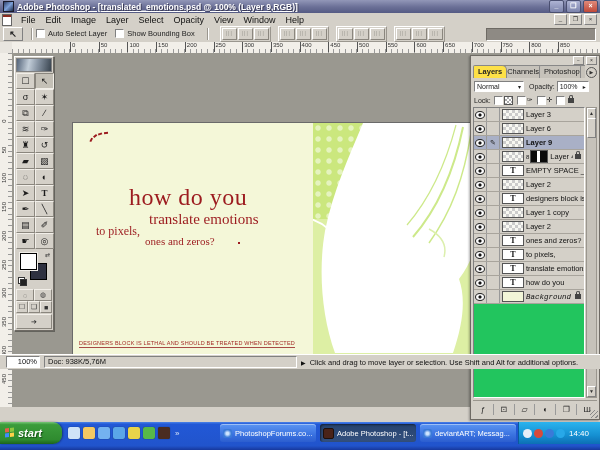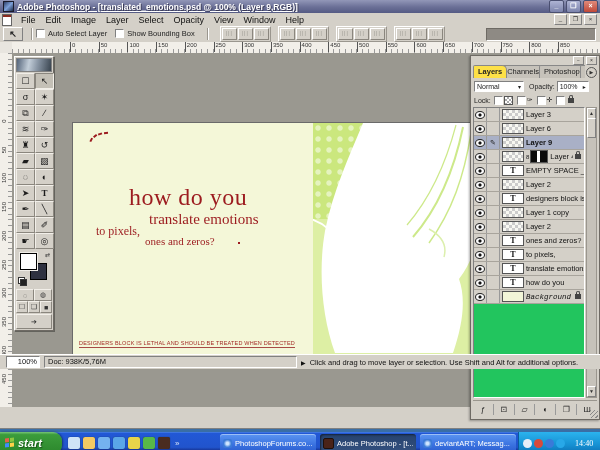--- a/index.html
+++ b/index.html
@@ -168,21 +168,21 @@
   
   .statusbar{position:absolute;left:0;top:354px;right:0;height:14px;background:#d4d0c8;border-top:1px solid #fff;
              display:flex;align-items:center;font-size:7.5px;color:#111;}
   .status-zoom{width:30px;height:10px;background:#fff;border:1px solid;border-color:#808080 #fff #fff #808080;
                margin:0 4px 0 6px;text-align:right;padding-right:2px;line-height:10px;}
   .status-doc{width:248px;height:10px;border:1px solid;border-color:#808080 #fff #fff #808080;
               padding-left:3px;line-height:10px;}
   .status-arrow{margin:0 4px;font-size:6px;}
   .status-hint{white-space:nowrap;overflow:hidden;}
   
-  .taskbar{position:absolute;left:0;bottom:0;width:600px;height:18px;
+  .taskbar{position:absolute;left:0;bottom:0;width:600px;height:28px;
            background:linear-gradient(180deg,#4a83e8 0%,#2258d6 8%,#2154cc 85%,#17389c 100%);}
   .start-btn{position:absolute;left:0;top:0;width:62px;height:22px;border-radius:0 9px 9px 0;
              background:linear-gradient(180deg,#77c577 0%,#3b9c3b 12%,#2f8b2f 80%,#1d641d 100%);
              display:flex;align-items:center;color:#fff;font-size:11px;font-style:italic;font-weight:bold;
              padding-left:5px;box-sizing:border-box;text-shadow:1px 1px 1px #145214;box-shadow:1px 0 2px rgba(0,0,0,.4);}
   .flag{width:10px;height:10px;margin-right:3px;display:grid;grid-template-columns:4px 4px;
         grid-template-rows:4px 4px;gap:1px;transform:skewY(-6deg);}
   .flag i{display:block;}
   #quicklaunch{position:absolute;left:68px;top:0;height:22px;display:flex;align-items:center;gap:3px;}
   .ql{width:12px;height:12px;border-radius:2px;box-shadow:0 0 1px #123;}
@@ -193,21 +193,21 @@
            font-size:7.5px;padding:0 3px;box-sizing:border-box;}
   .taskbtn.active{background:linear-gradient(180deg,#26426e,#33507e);box-shadow:inset 1px 1px 2px rgba(0,0,0,.5);}
   .taskbtn .ticon{width:9px;height:9px;border-radius:2px;margin-right:3px;flex:none;}
   .ticon.internet-explorer{background:radial-gradient(circle,#cfe6ff 20%,#3a7ad8 60%);}
   .ticon.photoshop{background:#4a2318;border:1px solid #20100a;}
   .taskbtn span{white-space:nowrap;overflow:hidden;}
   .tray{position:absolute;right:0;top:0;width:82px;height:22px;
         background:linear-gradient(180deg,#2bb3ee 0%,#1590d2 60%,#0d6fb4 100%);
         border-left:1px solid #0a5a9c;display:flex;align-items:center;gap:2px;padding-left:4px;box-sizing:border-box;}
   .tray .ti{width:9px;height:9px;border-radius:50%;}
-  .tray-clock{color:#fff;font-size:8px;margin-left:8px;font-family:Liberation Serif, serif;}
+  .tray-clock{color:#fff;font-size:8px;margin-left:2px;}
   .small{font-size:6px;}
 </style>
 </head>
 <body>
 
 <div class="screen">
   <div class="ps-window">
 
     <div class="titlebar">
       <span class="app-icon"></span>

